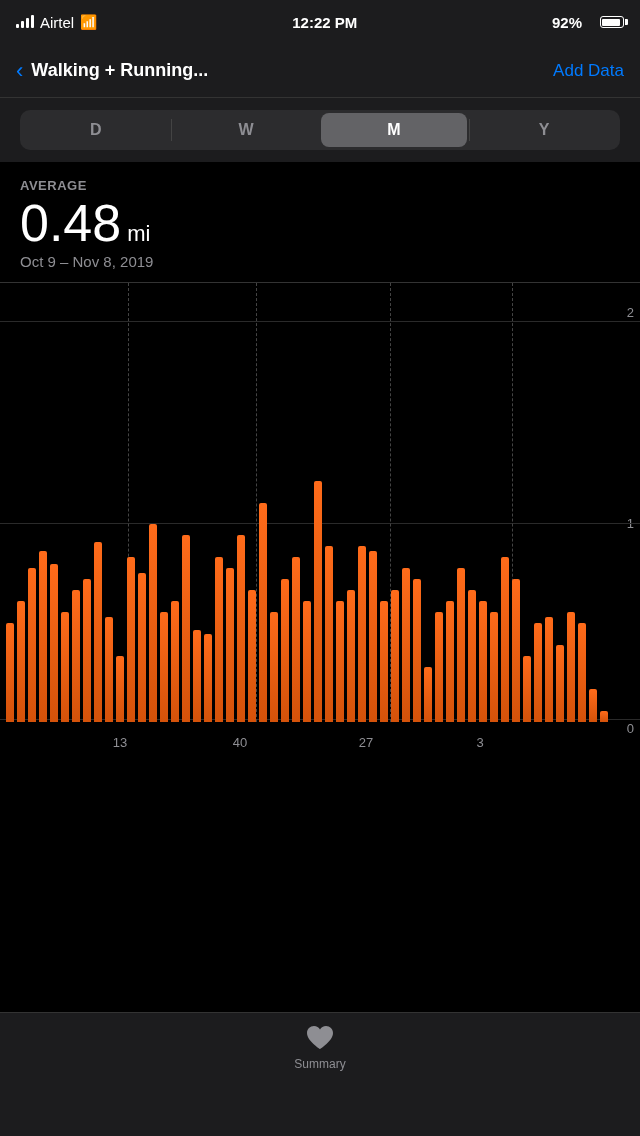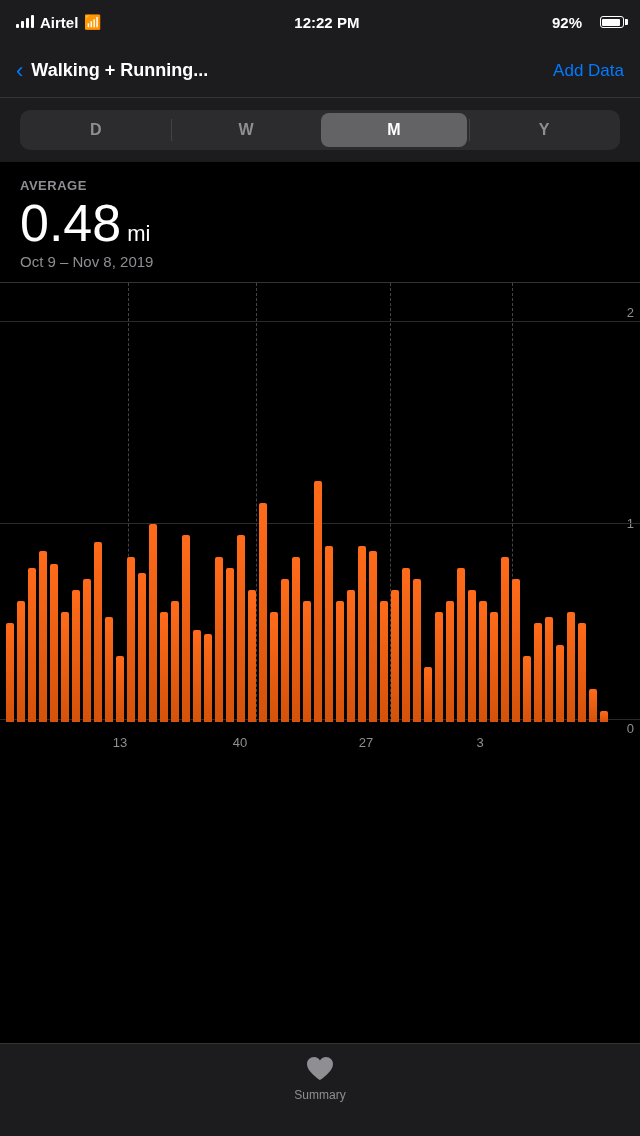--- a/index.html
+++ b/index.html
@@ -21,21 +21,21 @@
       display: flex;
       align-items: center;
       justify-content: space-between;
       padding: 0 16px;
     }
     .status-left {
       display: flex;
       align-items: flex-start;
       gap: 6px;
       font-size: 15px;
-      font-weight: 700;
+      font-weight: 400;
     }
     .signal-bars {
       display: flex;
       align-items: flex-end;
       gap: 2px;
       height: 14px;
     }
     .signal-bars span {
       background: #fff;
       width: 3px;
@@ -251,21 +251,21 @@
       width: 0.5px;
       border-left: 1px dashed #444;
     }
 
     
     .tab-bar {
       position: absolute;
       bottom: 0;
       left: 0;
       right: 0;
-      height: 93px;
+      height: 124px;
       background: #1c1c1e;
       border-top: 0.5px solid #333;
       display: flex;
       align-items: flex-start;
       padding-top: 10px;
     }
     .tab-item {
       flex: 1;
       display: flex;
       flex-direction: column;

